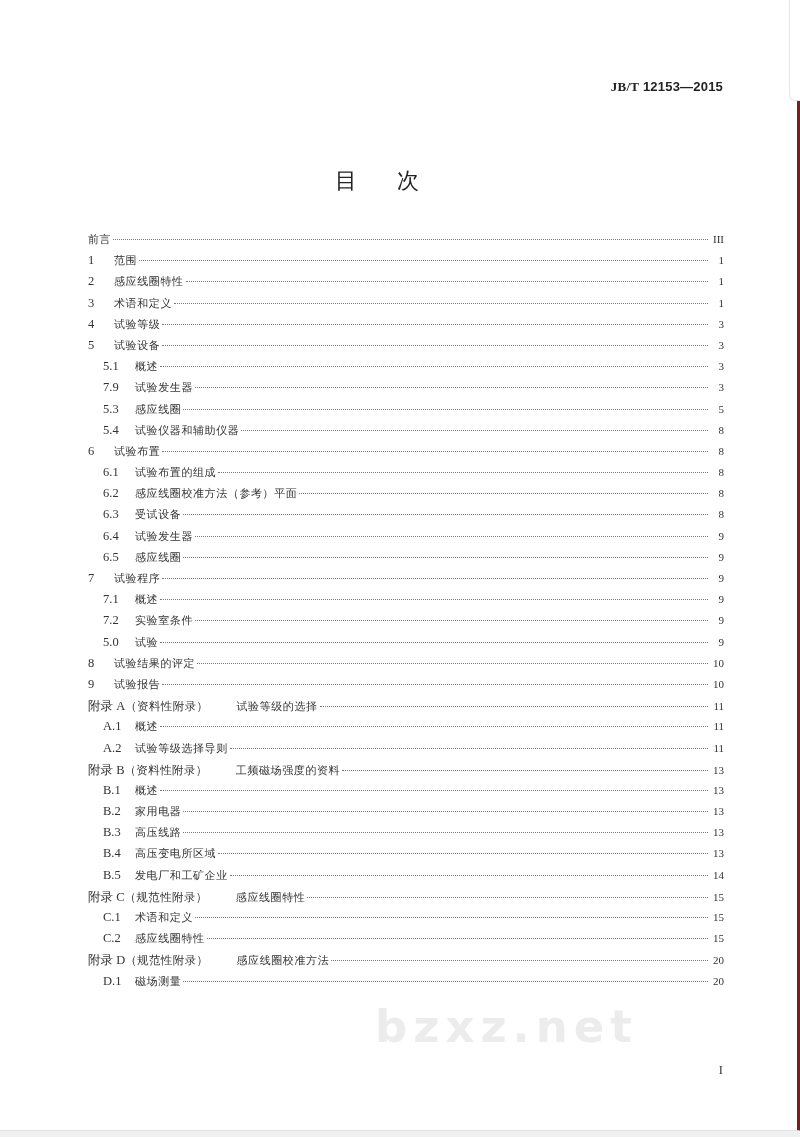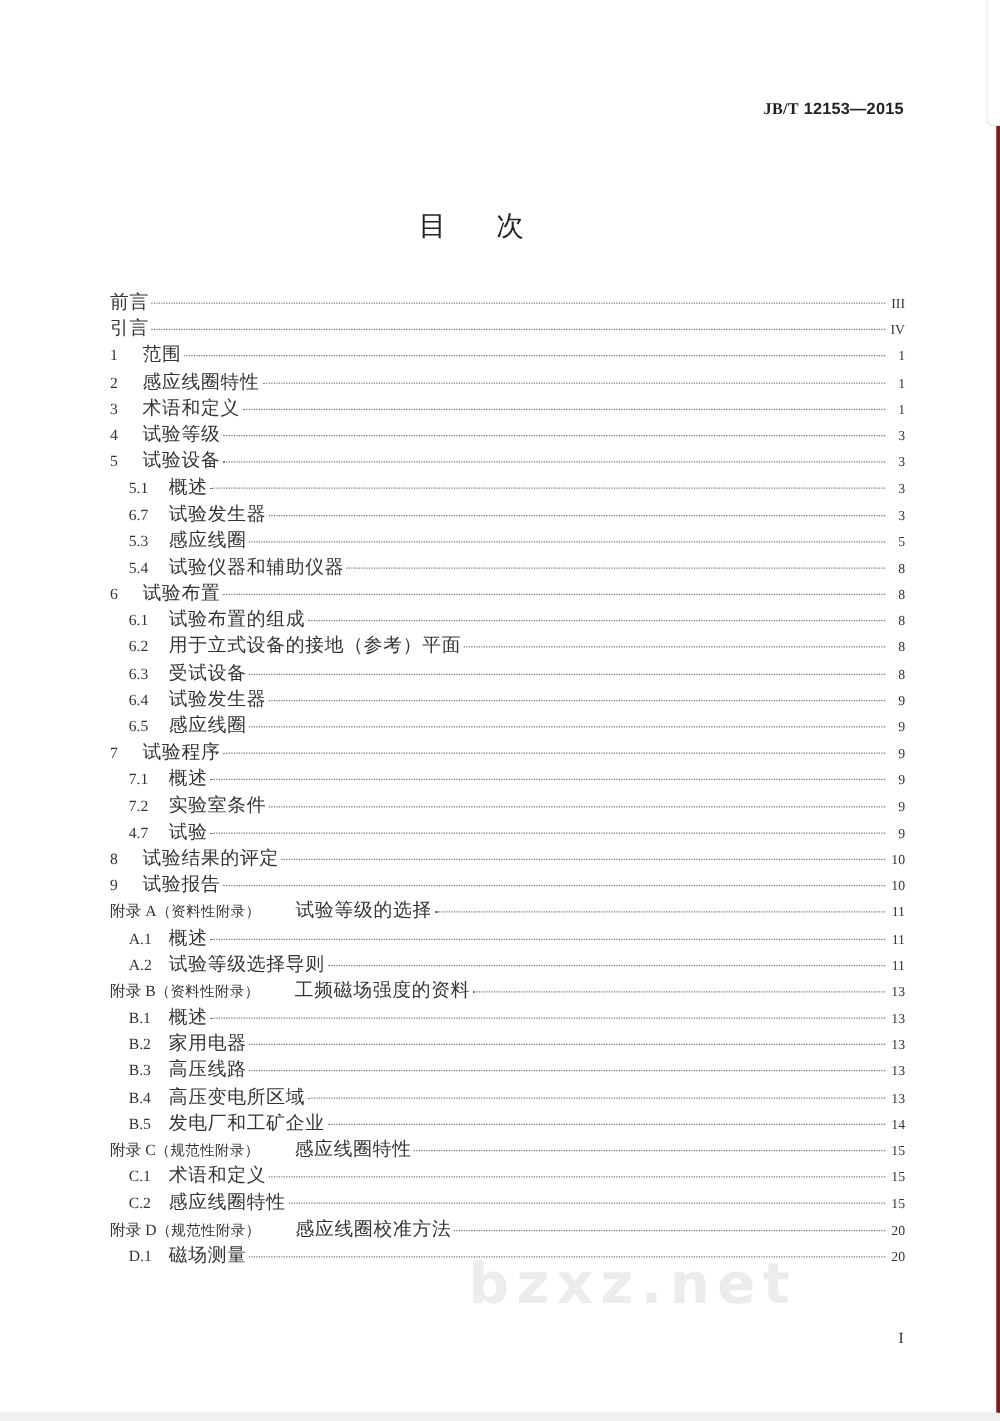--- a/index.html
+++ b/index.html
@@ -34,21 +34,21 @@
     position: absolute; top: 232px; left: 88px; width: 636px;
   }
   .toc-row {
     display: flex; align-items: baseline; height: 21.2px;
     font-size: 12.5px; color: #333; white-space: nowrap;
   }
   .toc-row.level-2 { padding-left: 15px; }
   .toc-row .num { display: inline-block; min-width: 22px; margin-right: 4px; }
   .toc-row.level-2 .num { min-width: 28px; }
   .toc-row.appendix .num { min-width: 0; margin-right: 0; text-align: center; }
-  .toc-row .label { font-family: Liberation Serif, serif; font-size: 15px; letter-spacing: 0.6px; }
+  .toc-row .label { font-family: Liberation Serif, serif; font-size: 11px; letter-spacing: 0.6px; }
   .toc-row .apx-type { font-family: "DejaVu Sans", sans-serif; font-size: 11.5px; margin-right: 28px; letter-spacing: 0.4px;}
   .toc-row .leader {
     flex: 1; margin: 0 2px; border-bottom: 1.5px dotted #777; transform: translateY(-3px);
   }
   .toc-row .page-no { min-width: 14px; text-align: right; font-size: 11px; }
   .watermark {
     position: absolute; left: 375px; top: 1000px;
     font-family: "DejaVu Sans", sans-serif; font-weight: bold; font-size: 45px;
     color: rgba(200,200,200,0.35); letter-spacing: 6px; pointer-events: none;
   }
@@ -67,25 +67,20 @@
 
   <div class="toc-title">目次</div>
 
   <div class="toc" id="toc">
       <div class="toc-row level-1">
         <span class="label">前言</span>
         <span class="leader"></span>
         <span class="page-no">III</span>
       </div>
       <div class="toc-row level-1">
-        <span class="label">引言</span>
-        <span class="leader"></span>
-        <span class="page-no">IV</span>
-      </div>
-      <div class="toc-row level-1">
         <span class="num">1</span>
         <span class="label">范围</span>
         <span class="leader"></span>
         <span class="page-no">1</span>
       </div>
       <div class="toc-row level-1">
         <span class="num">2</span>
         <span class="label">感应线圈特性</span>
         <span class="leader"></span>
         <span class="page-no">1</span>
@@ -108,21 +103,21 @@
         <span class="leader"></span>
         <span class="page-no">3</span>
       </div>
       <div class="toc-row level-2">
         <span class="num">5.1</span>
         <span class="label">概述</span>
         <span class="leader"></span>
         <span class="page-no">3</span>
       </div>
       <div class="toc-row level-2">
-        <span class="num">6.7</span>
+        <span class="num">7.9</span>
         <span class="label">试验发生器</span>
         <span class="leader"></span>
         <span class="page-no">3</span>
       </div>
       <div class="toc-row level-2">
         <span class="num">5.3</span>
         <span class="label">感应线圈</span>
         <span class="leader"></span>
         <span class="page-no">5</span>
       </div>
@@ -139,21 +134,21 @@
         <span class="page-no">8</span>
       </div>
       <div class="toc-row level-2">
         <span class="num">6.1</span>
         <span class="label">试验布置的组成</span>
         <span class="leader"></span>
         <span class="page-no">8</span>
       </div>
       <div class="toc-row level-2">
         <span class="num">6.2</span>
-        <span class="label">用于立式设备的接地（参考）平面</span>
+        <span class="label">感应线圈校准方法（参考）平面</span>
         <span class="leader"></span>
         <span class="page-no">8</span>
       </div>
       <div class="toc-row level-2">
         <span class="num">6.3</span>
         <span class="label">受试设备</span>
         <span class="leader"></span>
         <span class="page-no">8</span>
       </div>
       <div class="toc-row level-2">
@@ -180,21 +175,21 @@
         <span class="leader"></span>
         <span class="page-no">9</span>
       </div>
       <div class="toc-row level-2">
         <span class="num">7.2</span>
         <span class="label">实验室条件</span>
         <span class="leader"></span>
         <span class="page-no">9</span>
       </div>
       <div class="toc-row level-2">
-        <span class="num">4.7</span>
+        <span class="num">5.0</span>
         <span class="label">试验</span>
         <span class="leader"></span>
         <span class="page-no">9</span>
       </div>
       <div class="toc-row level-1">
         <span class="num">8</span>
         <span class="label">试验结果的评定</span>
         <span class="leader"></span>
         <span class="page-no">10</span>
       </div>

